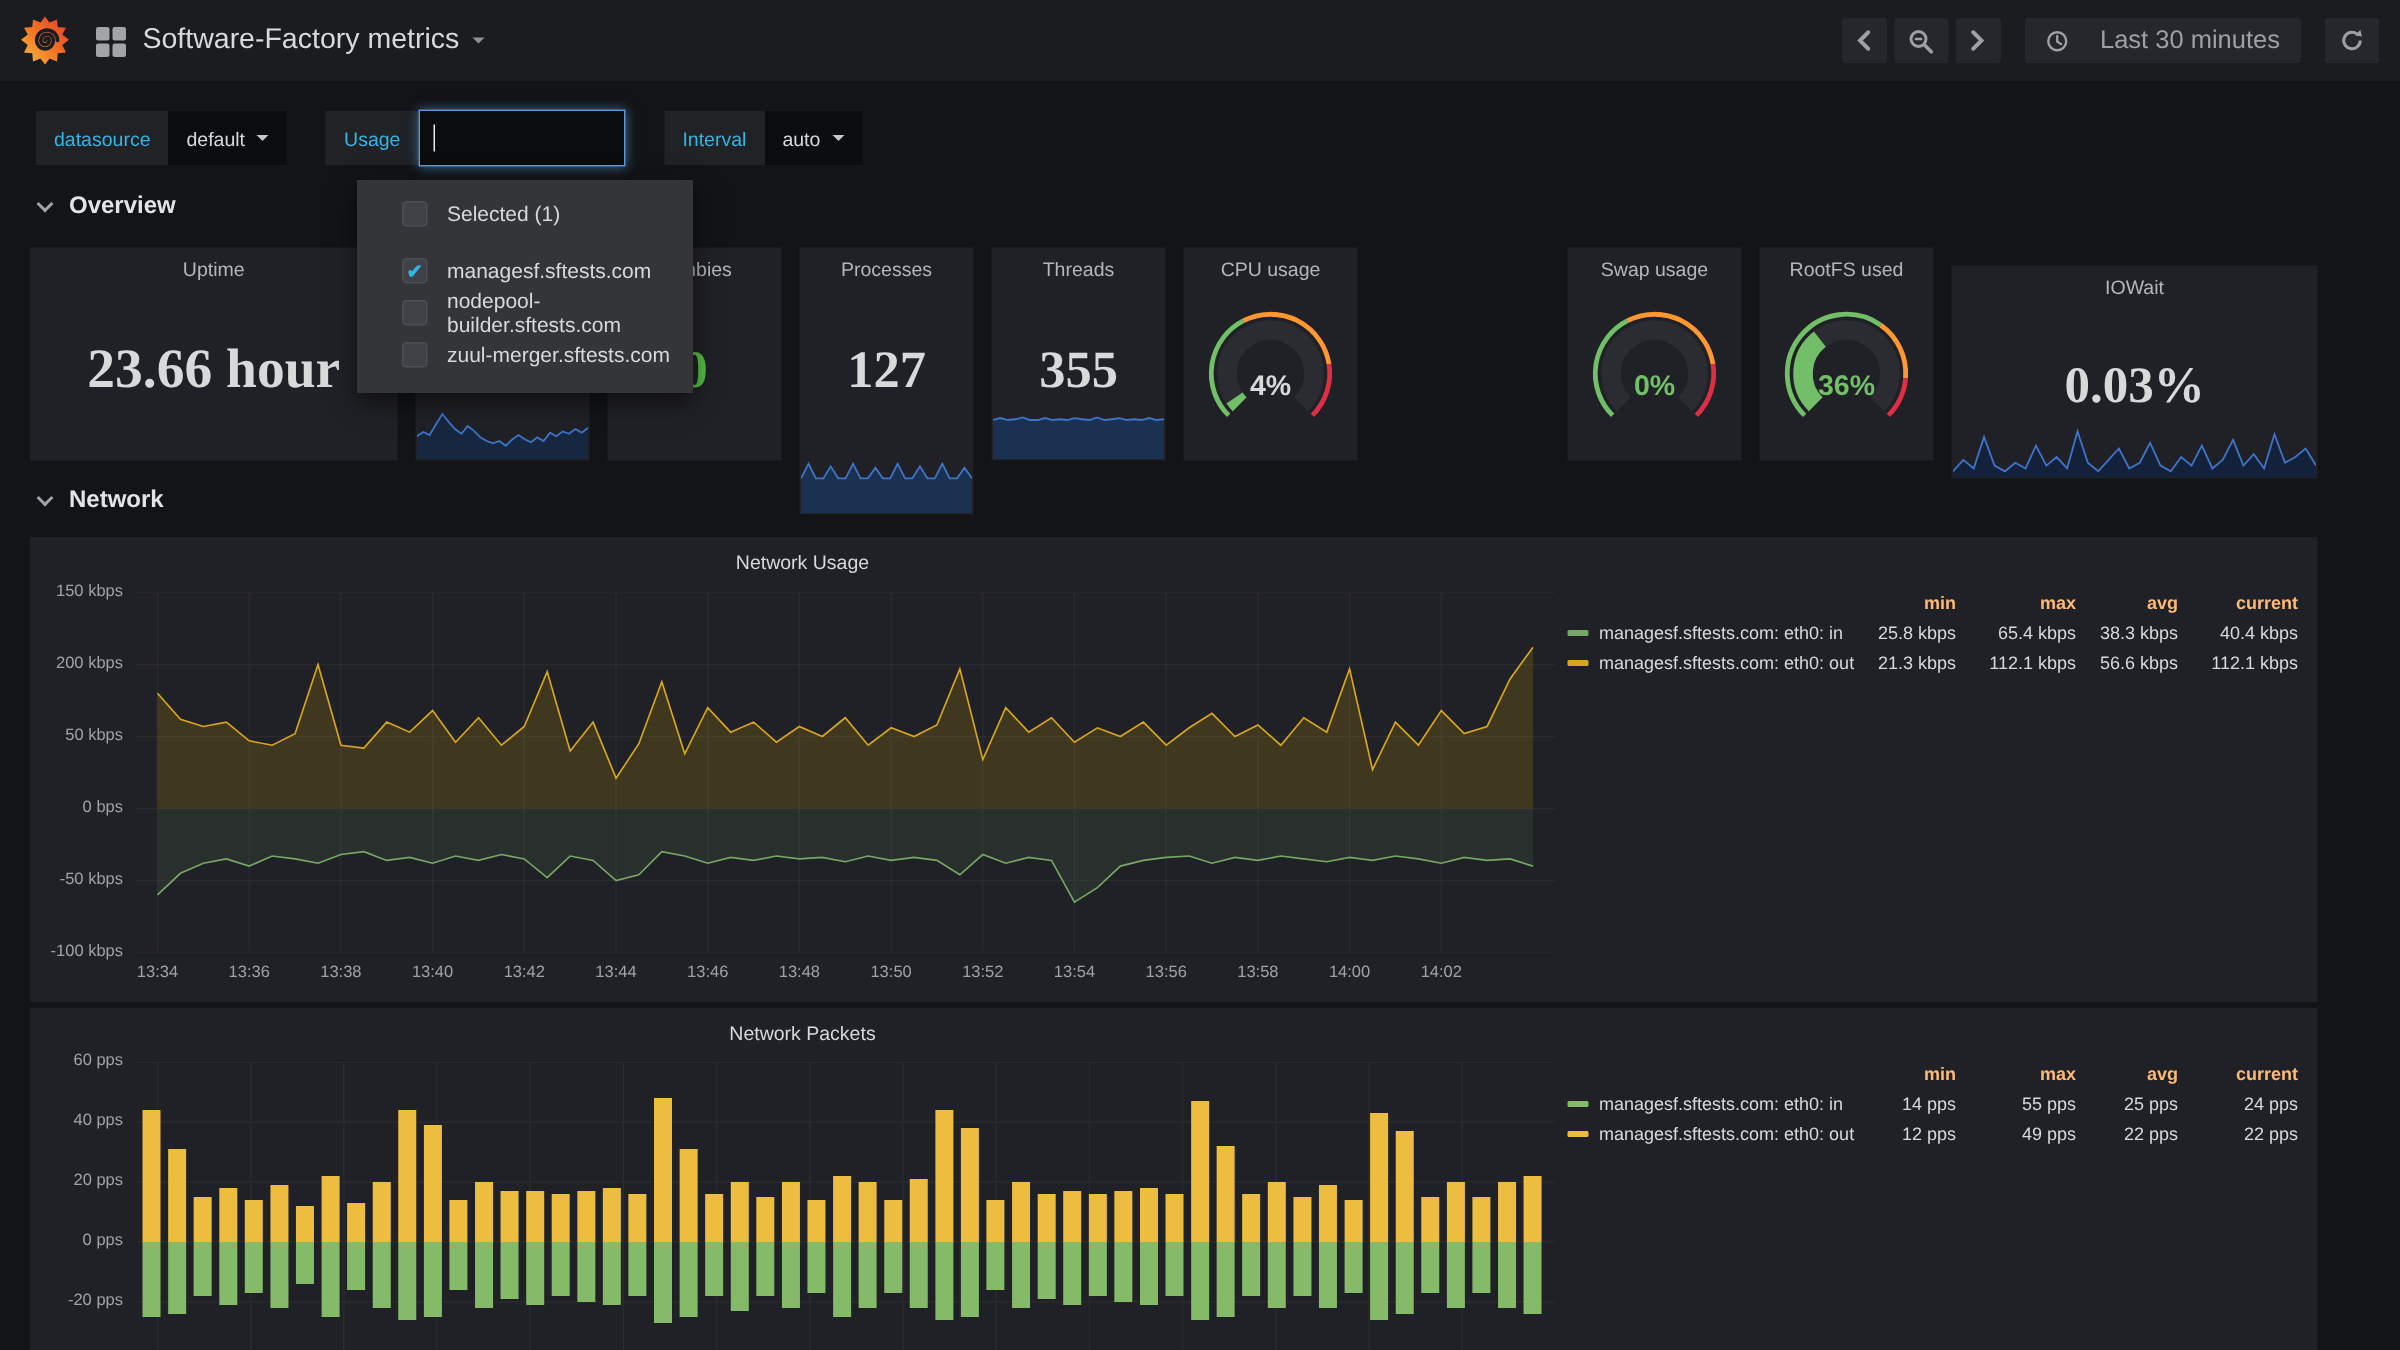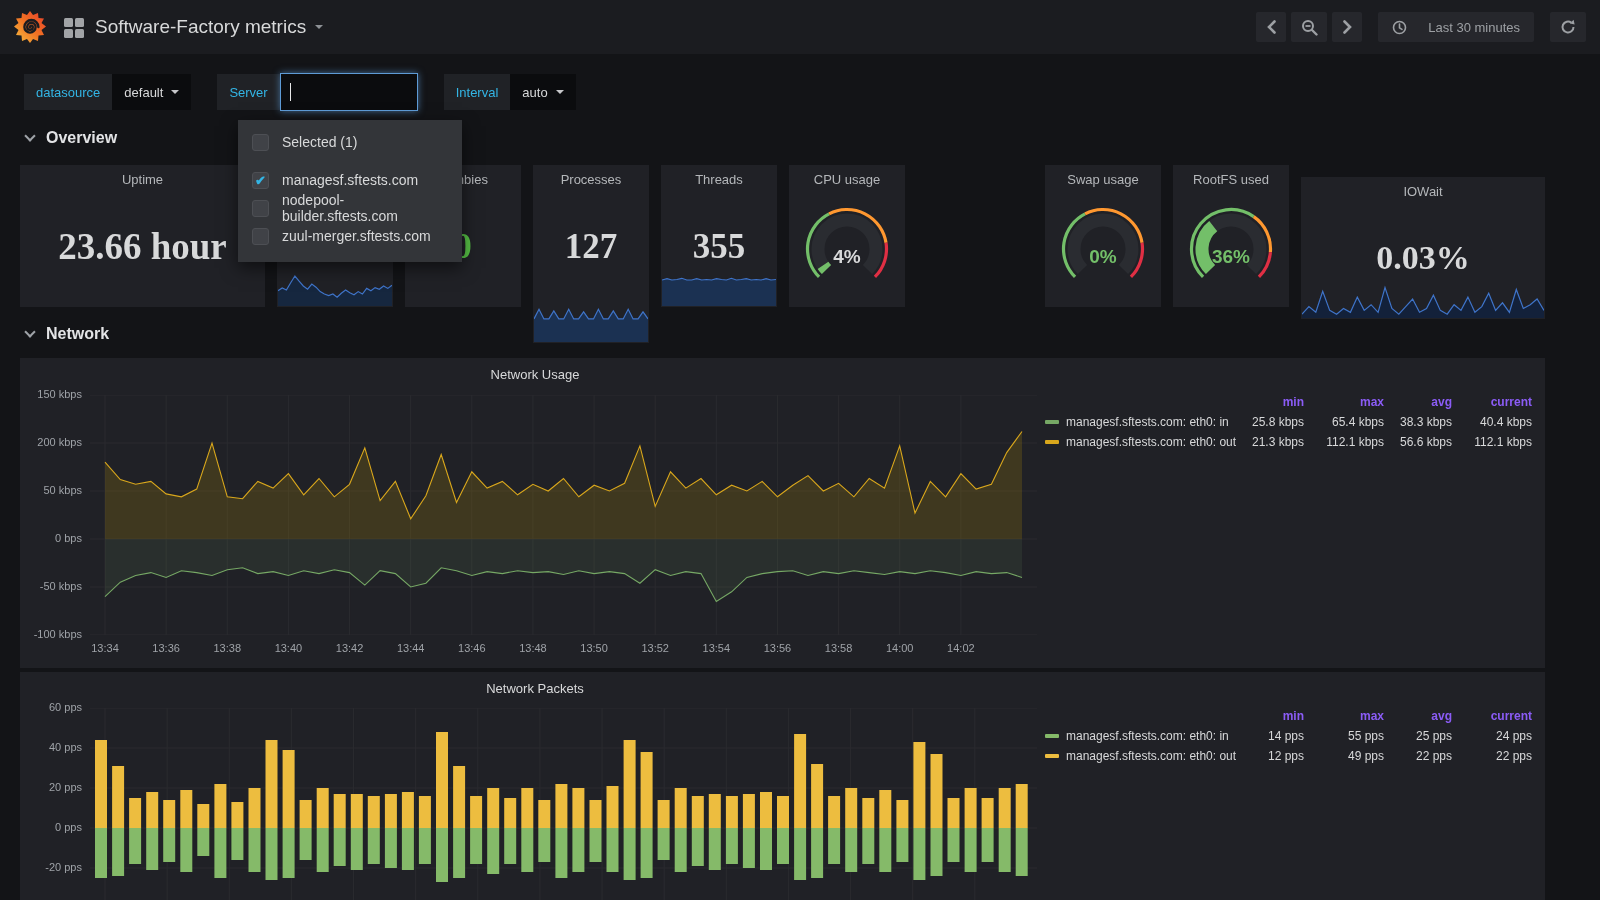--- a/index.html
+++ b/index.html
@@ -11,34 +11,34 @@
   .navbar { position:absolute; left:0; top:0; width:1600px; height:54px; background:#1b1c20; }
   .logo { position:absolute; left:12px; top:9px; width:36px; height:36px; }
   .grid-icon { position:absolute; left:64px; top:18px; width:20px; height:20px; display:grid; grid-template-columns:9px 9px; grid-template-rows:9px 9px; gap:2px; }
   .grid-icon span { background:#a2a4a7; border-radius:1.5px; }
   .dash-title { position:absolute; left:95px; top:16px; font-size:19px; color:#d8d9da; display:flex; align-items:center; gap:9px; cursor:pointer;text-align:right; }
   .caret { display:inline-block; width:0; height:0; border-left:4px solid transparent; border-right:4px solid transparent; border-top:4px solid #8e9196; }
   .nav-right { position:absolute; right:14px; top:12px; display:flex; align-items:center; gap:5px; }
   .nav-btn { height:30px; background:#26272c; border-radius:2px; display:flex; align-items:center; justify-content:center; color:#9da0a4; cursor:pointer; }
   .nav-btn.sq { width:30px; }
   .nav-btn.wd { width:36px; }
-  .time-btn { padding:0 14px; gap:21px; font-size:13px; }
+  .time-btn { padding:0 14px; gap:21px; font-size:17px; }
 
   
   .submenu { position:absolute; left:24px; top:74px; display:flex; gap:26px; }
   .chip { display:flex; height:36px; }
   .chip-label { background:#202226; color:#33b5e5; font-size:13px; display:flex; align-items:center; padding:0 12px; }
   .chip-value { background:#0b0c0e; color:#d8d9da; font-size:13px; display:flex; align-items:center; gap:8px; padding:0 12px; cursor:pointer; }
   .chip-value .caret { border-top-color:#c7c8ca; }
   .server-input { width:138px; height:38px; margin-top:-1px; background:#0b0c0e; border:1px solid #5e9bd6; box-shadow:0 0 7px rgba(94,155,216,.65); position:relative; }
   .server-input .cursor { position:absolute; left:9px; top:9px; width:1px; height:18px; background:#e8e9ea; animation:blink 1.1s steps(1) infinite; }
   @keyframes blink { 50% { opacity:0; } }
 
   
-  .dropdown { position:absolute; left:238px; top:120px; width:224px; background:#333539; z-index:40; box-shadow:0 6px 16px rgba(0,0,0,.55); padding:8px 0 12px 0; }
+  .dropdown { position:absolute; left:238px; top:120px; width:224px; background:#333539; z-index:40; box-shadow:0 6px 16px rgba(0,0,0,.55); padding:8px 0 12px 16px; }
   .dd-row { display:flex; align-items:center; gap:13px; height:28px; padding:0 14px; cursor:pointer; }
   .dd-row.header { margin-bottom:10px; color:#c7c8ca; }
   .dd-row span.lbl { font-size:14px; color:#d8d9da; }
   .checkbox { width:17px; height:17px; background:#404247; border:1px solid #4d4f54; border-radius:3px; flex:0 0 auto; display:flex; align-items:center; justify-content:center; }
   .checkbox.checked::after { content:"\2714"; color:#33b5e5; font-size:13px; font-weight:bold; line-height:1; }
 
   
   .section-header { position:absolute; display:flex; align-items:center; gap:12px; color:#e3e4e6; font-size:16px; font-weight:bold; cursor:pointer; }
   .chev { width:8px; height:8px; border-left:2px solid #9fa3a8; border-bottom:2px solid #9fa3a8; transform:rotate(-45deg); margin-top:-5px; }
   .panel { position:absolute; background:#202126; }
@@ -50,21 +50,21 @@
   
   .gauge-wrap { position:absolute; left:0; top:26px; width:100%; height:112px; }
   .gauge-text { font-weight:bold; font-size:19px; }
 
   
   .chart-title { position:absolute; top:9px; left:0; width:1030px; text-align:center; font-size:13px; color:#d8d9da; }
   .axis-label { position:absolute; font-size:11px; color:#9fa3a8; }
   .ylab { width:58px; text-align:right; }
   .xlab { width:44px; text-align:center; }
   .legend { position:absolute; left:1025px; top:34px; display:grid; grid-template-columns:195px 64px 80px 68px 80px; grid-auto-rows:20px; align-items:center; font-size:12px; }
-  .legend .hd { color:#8b5cf6; font-weight:bold; text-align:right; }
+  .legend .hd { color:#fdba74; font-weight:bold; text-align:right; }
   .legend .num { text-align:right; color:#d8d9da; }
   .legend .name { display:flex; align-items:center; gap:7px; color:#d8d9da; white-space:nowrap; }
   .swatch { width:14px; height:4px; border-radius:1px; flex:0 0 auto; }
 </style>
 </head>
 <body>
 
 <div class="screen">
 
   <header class="navbar">
@@ -127,21 +127,21 @@
 
   <div class="submenu">
     <div class="chip">
       <div class="chip-label">datasource</div>
       <div class="chip-value">
         <span>default</span>
         <span class="caret"></span>
       </div>
     </div>
     <div class="chip">
-      <div class="chip-label">Server</div>
+      <div class="chip-label">Usage</div>
       <div class="server-input" title="">
         <span class="cursor"></span>
       </div>
     </div>
     <div class="chip">
       <div class="chip-label">Interval</div>
       <div class="chip-value">
         <span>auto</span>
         <span class="caret"></span>
       </div>

